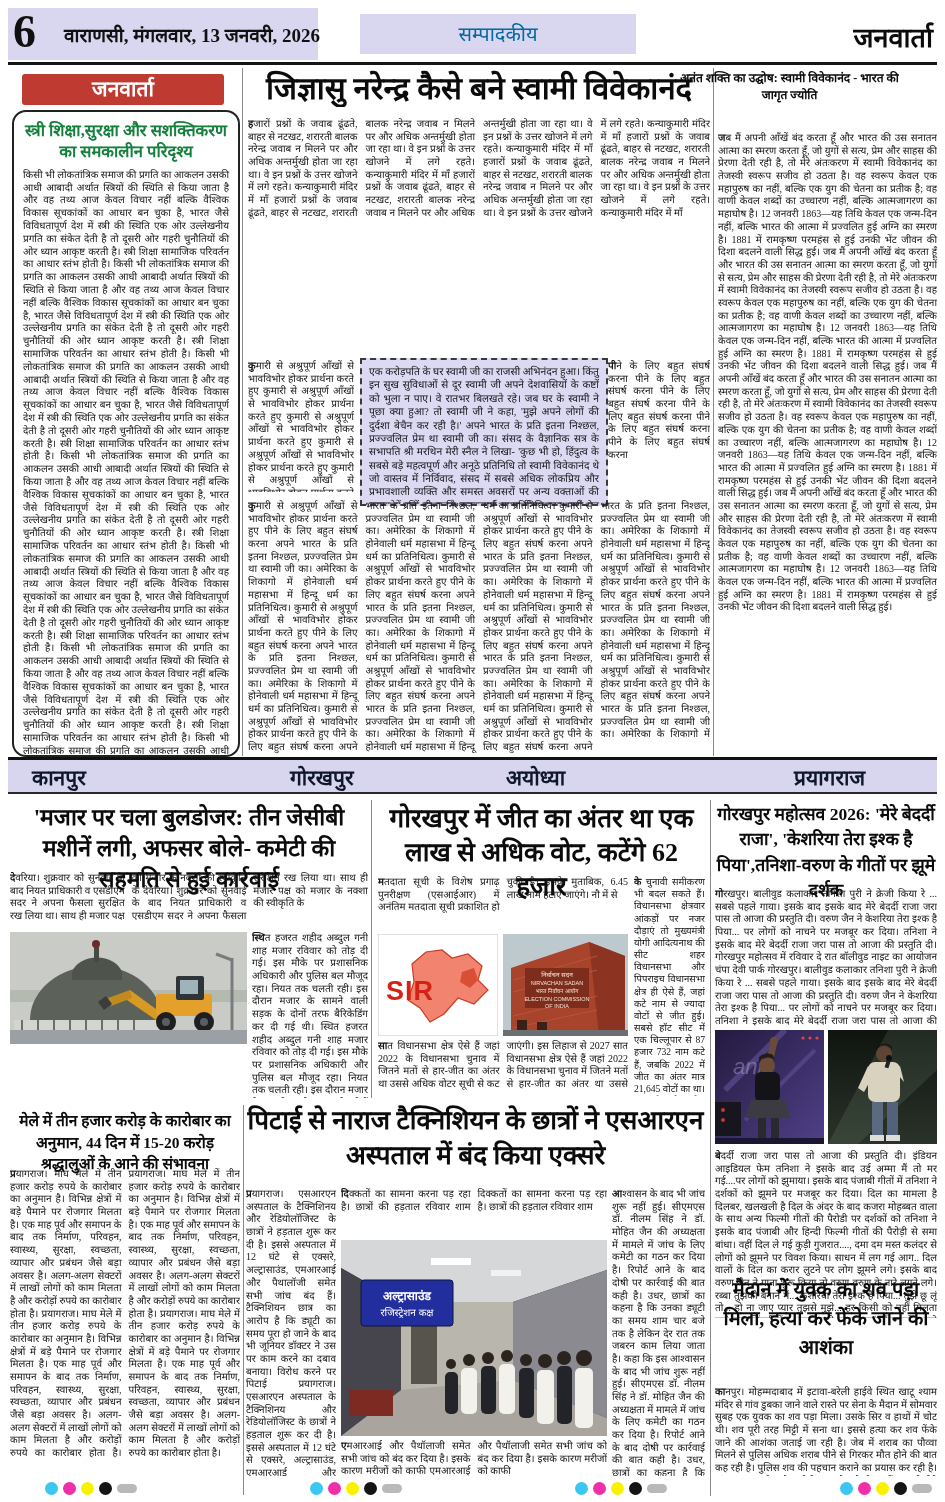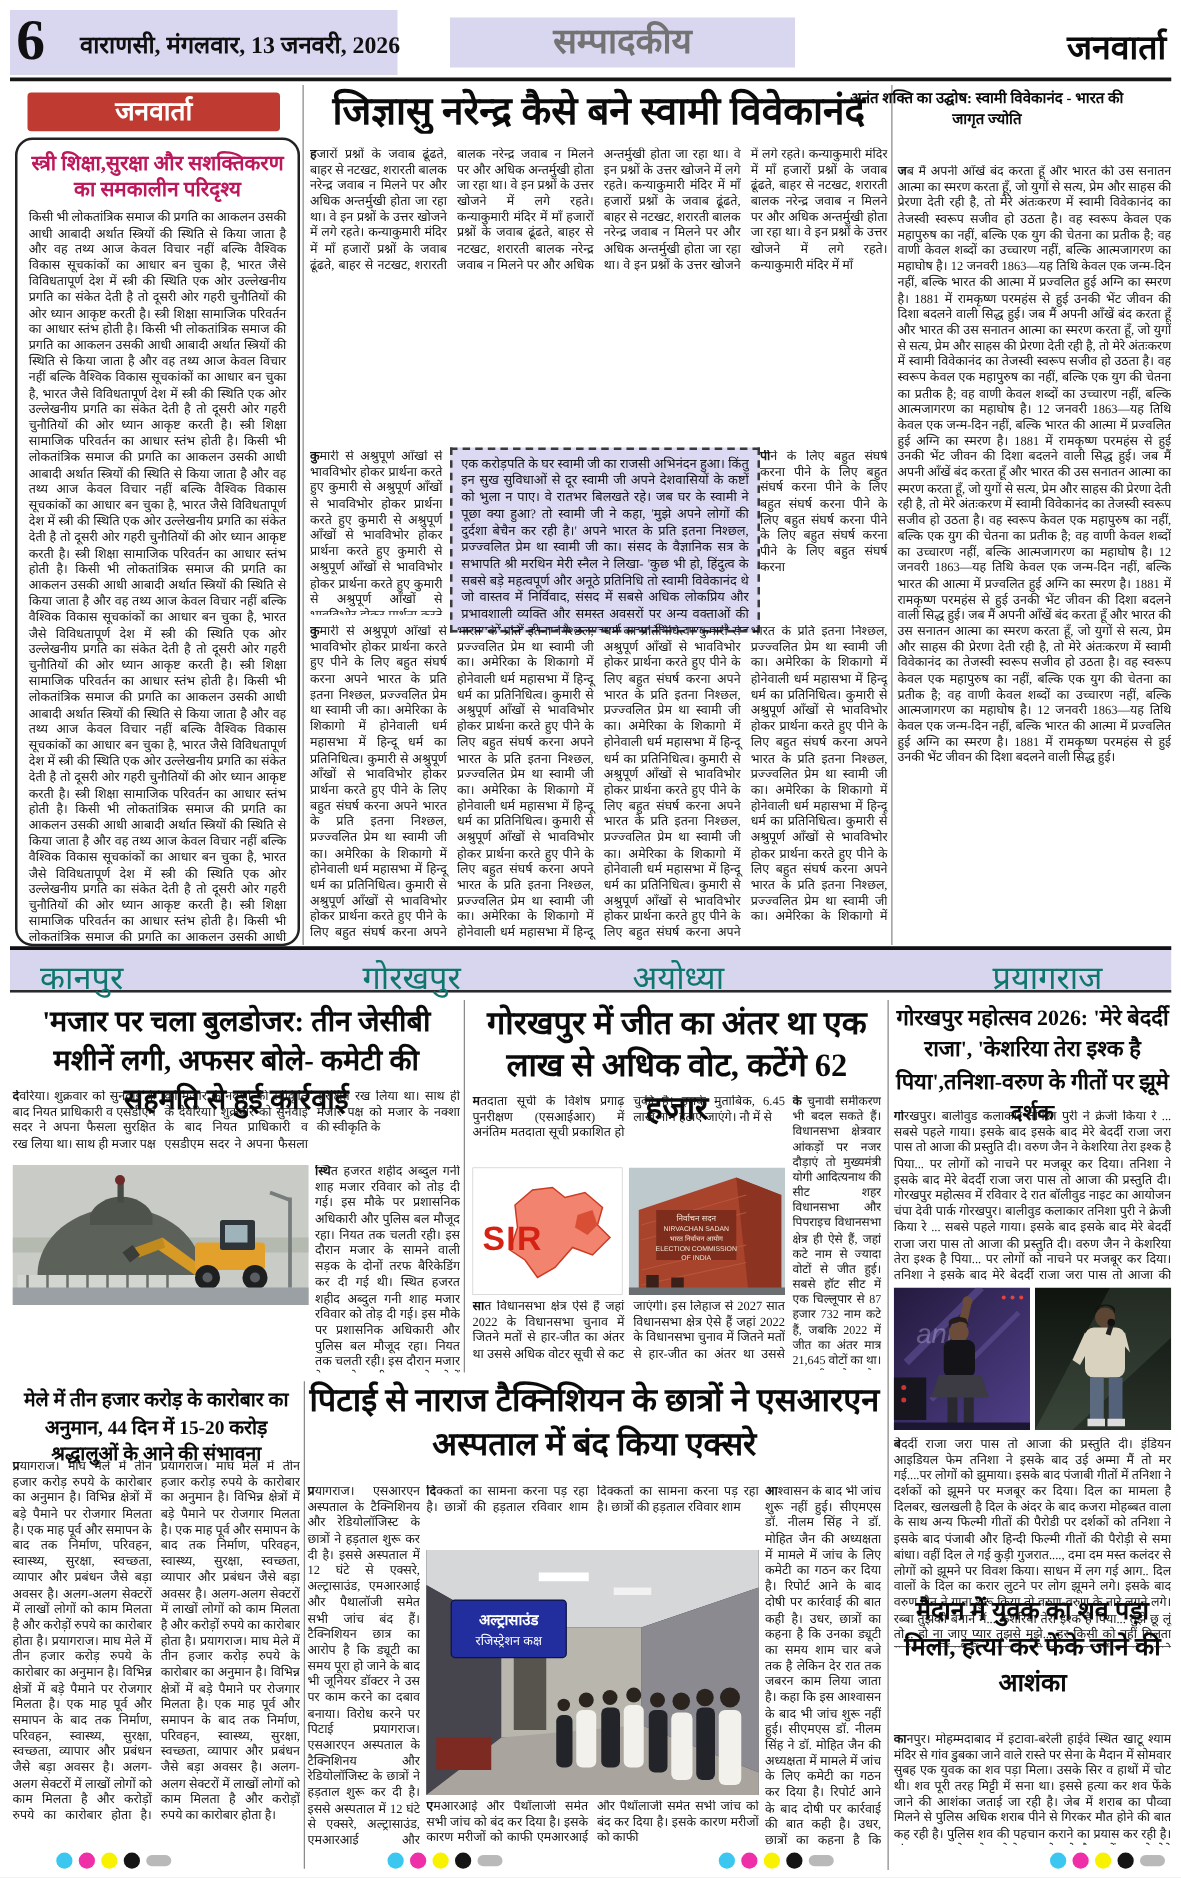--- a/index.html
+++ b/index.html
@@ -11,40 +11,40 @@
   .t::first-letter{font-weight:bold;}
   
   .h{position:absolute;font-weight:bold;color:#0b0b0b;text-align:center;overflow:hidden;}
   .rule-h{position:absolute;background:#161616;}
   .rule-v{position:absolute;background:#8a8a8a;width:1px;}
   .lav{background:#d9d6f0;}
   
   .page-num{position:absolute;left:13px;top:8px;font-size:46px;font-weight:bold;line-height:48px;color:#101010;}
   .dateline{position:absolute;left:64px;top:22px;font-size:19px;font-weight:bold;color:#101010;white-space:nowrap;}
   .section-title{position:absolute;left:360px;top:14px;width:276px;height:40px;line-height:40px;text-align:center;
-                 font-size:28px;font-weight:bold;color:#737373;}
+                 font-size:20px;font-weight:normal;color:#0369a1;}
   .masthead{position:absolute;right:12px;top:18px;font-size:27px;font-weight:bold;color:#0b0b0b;}
   
   .jv-banner{position:absolute;left:22px;top:74px;width:202px;height:31px;background:#bf3a31;color:#fff;
              font-size:21px;font-weight:bold;text-align:center;line-height:31px;border-radius:3px;}
   .left-box{position:absolute;left:12px;top:110px;width:206px;height:627px;border:2px solid #222;border-radius:14px;
             padding:8px 9px;overflow:hidden;}
-  .left-box .bh{font-size:16.5px;font-weight:bold;text-align:center;line-height:1.3;color:#be185d;}
+  .left-box .bh{font-size:16.5px;font-weight:bold;text-align:center;line-height:1.3;color:#15803d;}
   .left-box .bb{margin-top:6px;text-align:justify;font-size:10px;line-height:1.28;color:#151515;}
   
   .quote-box{position:absolute;left:360px;top:358px;width:230px;height:134px;background:#dcd9f2;border:2px dashed #3a3a3a;
              padding:5px 7px;overflow:hidden;text-align:justify;font-size:10.3px;line-height:1.3;color:#15151a;}
   
   .c2{columns:2;column-gap:7px;}
   .c3{columns:3;column-gap:7px;}
   .c4{columns:4;column-gap:8px;}
   
   .city-band{position:absolute;left:8px;top:757px;width:929px;height:37px;background:#d8d5ee;
              border-top:3px solid #111;border-bottom:2px solid #2a2a2a;box-sizing:border-box;}
-  .city{position:absolute;top:3px;font-size:26px;font-weight:normal;color:#0f766e;}
+  .city{position:absolute;top:3px;font-size:21px;font-weight:bold;color:#0f172a;}
   
   .regs{position:absolute;top:1480px;height:16px;display:flex;gap:5px;align-items:center;}
   .dot{width:13px;height:13px;border-radius:50%;}
   .pill{width:20px;height:9px;border-radius:5px;background:#b9b9b9;}
   svg text{font-family:"Liberation Sans","DejaVu Sans",sans-serif;}
 </style>
 </head>
 <body>
 
 <div id="canvas">

